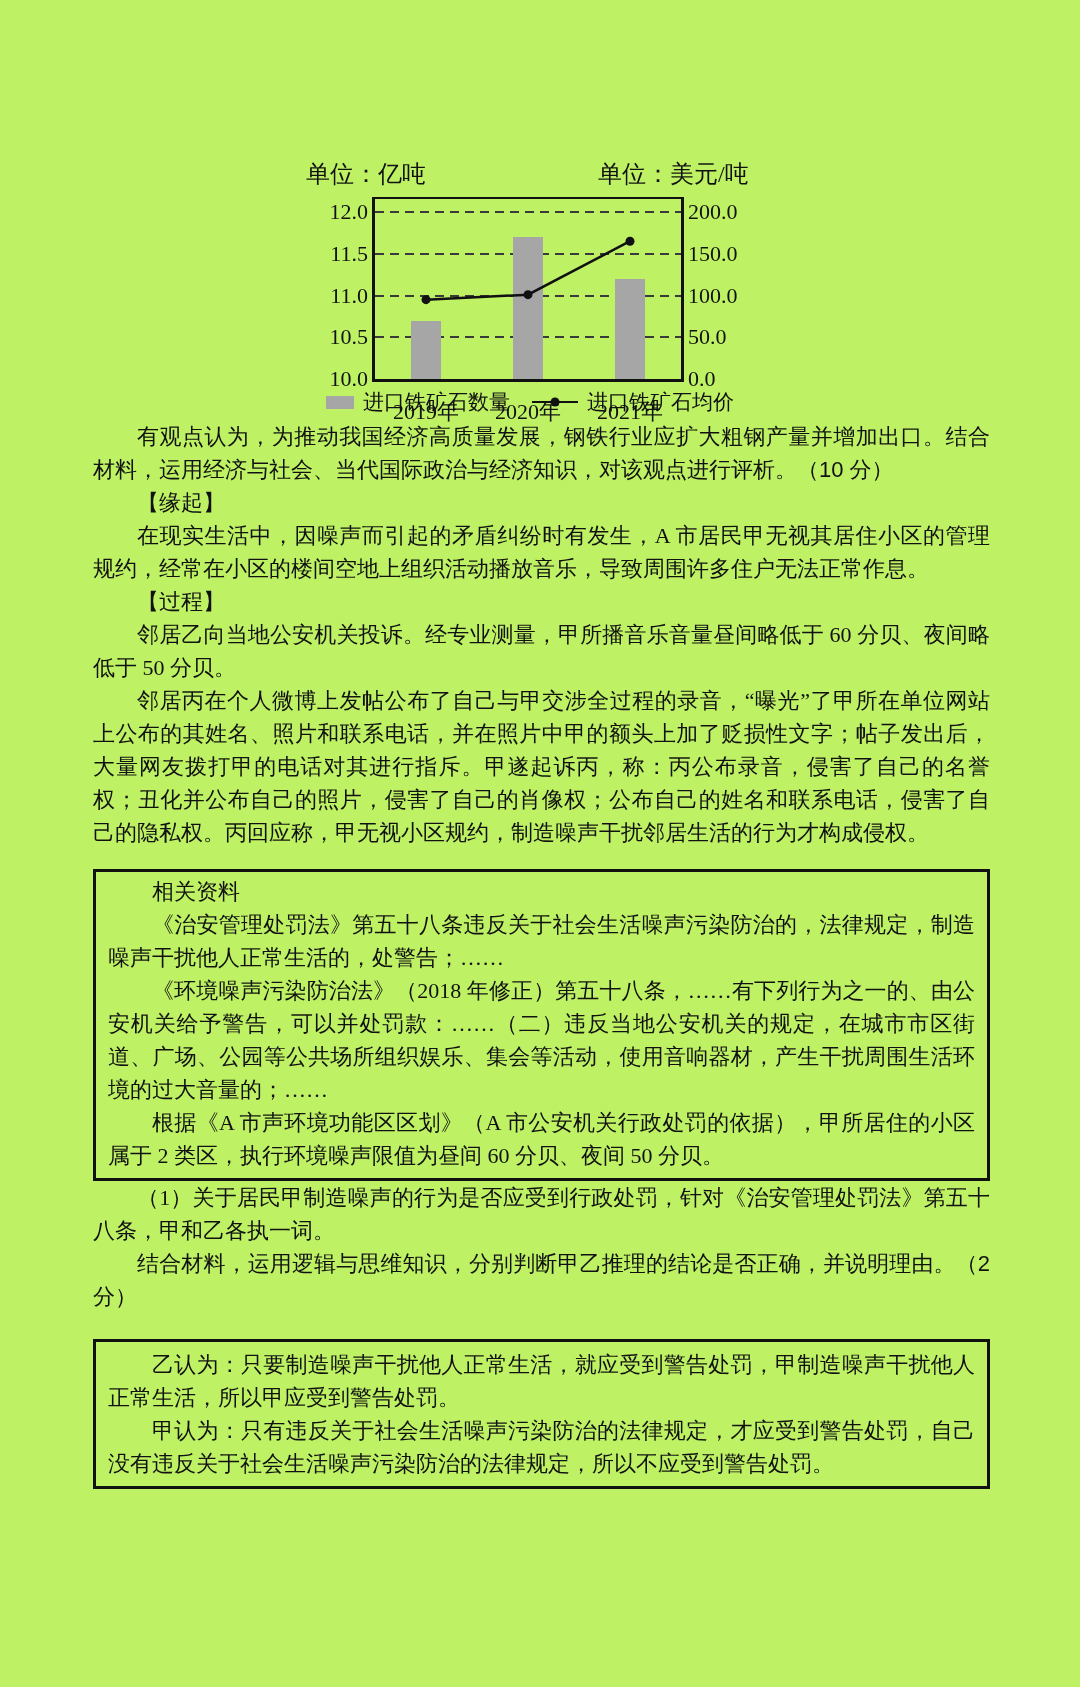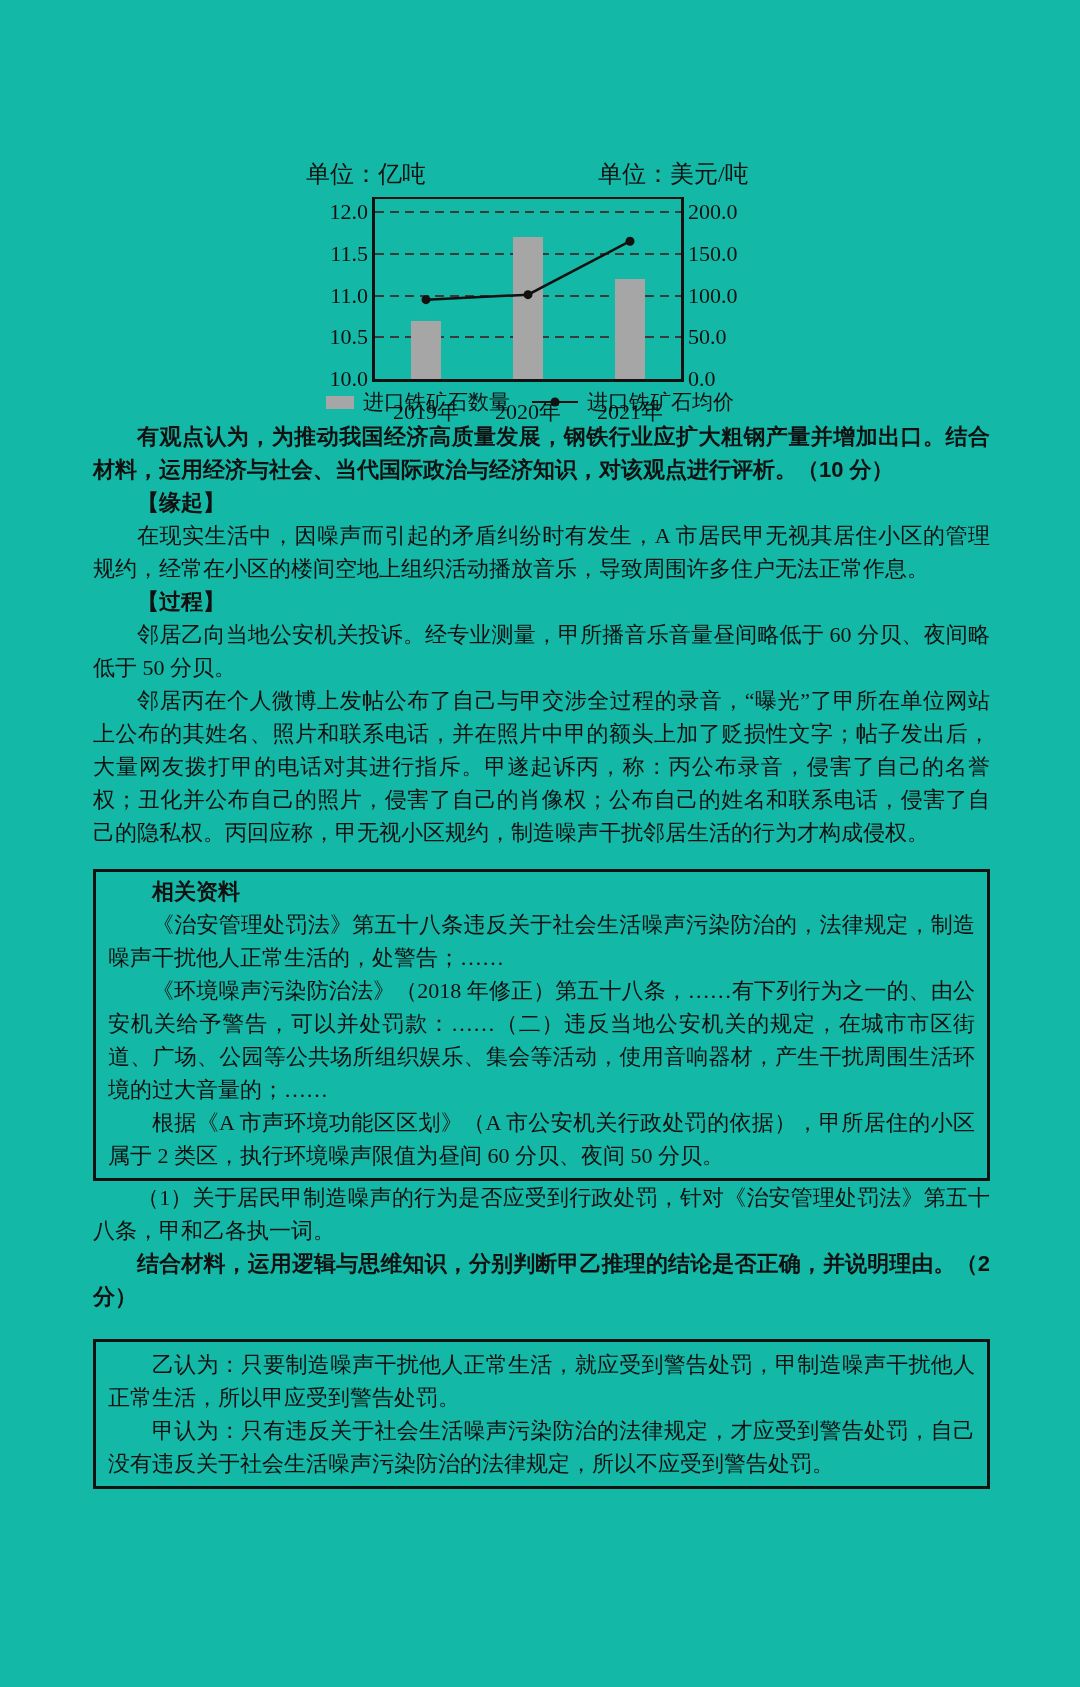--- a/index.html
+++ b/index.html
@@ -1,18 +1,18 @@
 <!DOCTYPE html>
 <html><head>
 <meta charset="utf-8">
 <style>
   html,body { margin:0; padding:0; background:#ffffff; }
   .page {
     position:relative; width:1080px; height:1687px; margin:0 auto;
-    background:#14b8a6; color:#111;
+    background:#bef264; color:#111;
     font-family:"Liberation Serif","DejaVu Serif",serif;
     overflow:hidden;
   }
 
   
   .chart { position:absolute; left:0; top:0; width:1080px; height:420px; }
   .unit-label { position:absolute; font-size:24px; line-height:28px; white-space:nowrap; }
   .unit-left  { left:306px; top:160px; }
   .unit-right { left:598px; top:160px; }
   .plot {
@@ -41,21 +41,21 @@
     position:absolute; left:50%; top:50%; width:9px; height:9px; border-radius:50%;
     background:#111; transform:translate(-50%,-50%);
   }
 
   
   .textcol {
     position:absolute; left:93px; top:420px; width:897px;
     font-size:22px; line-height:33px; text-align:justify;
   }
   .textcol p { margin:0; text-indent:2em; }
-  .hei { font-family:"Liberation Sans","DejaVu Sans",sans-serif; font-weight:700; }
+  .hei { font-family:"Liberation Sans","DejaVu Sans",sans-serif; font-weight:400; }
   .q18 { margin-top:74px; }
   .box { border:3px solid #111; margin-top:20px; padding:3px 12px 6px; }
   .box2 { margin-top:26px; padding:6px 12px; }
   .mt8 { margin-top:8px; }
 </style>
 </head>
 <body>
 
 <div class="page">
 

